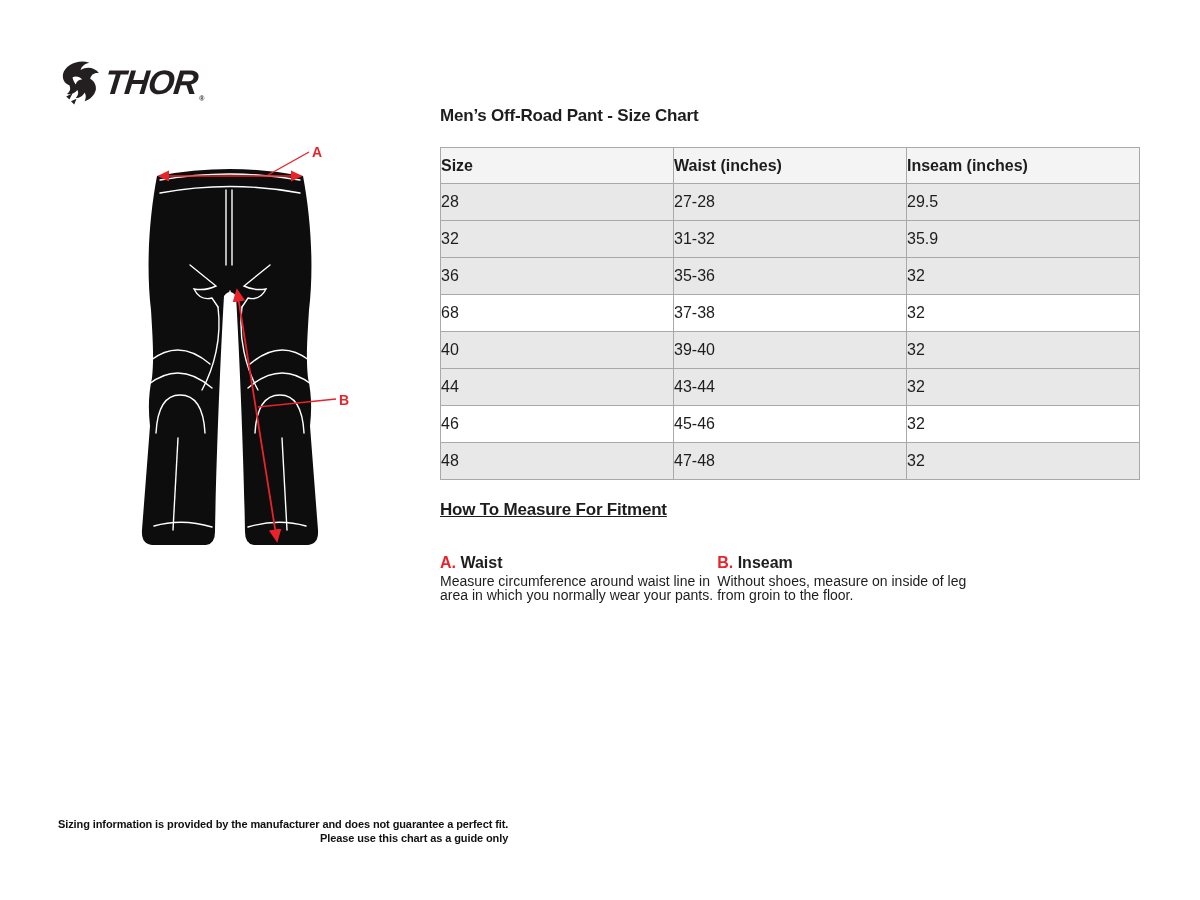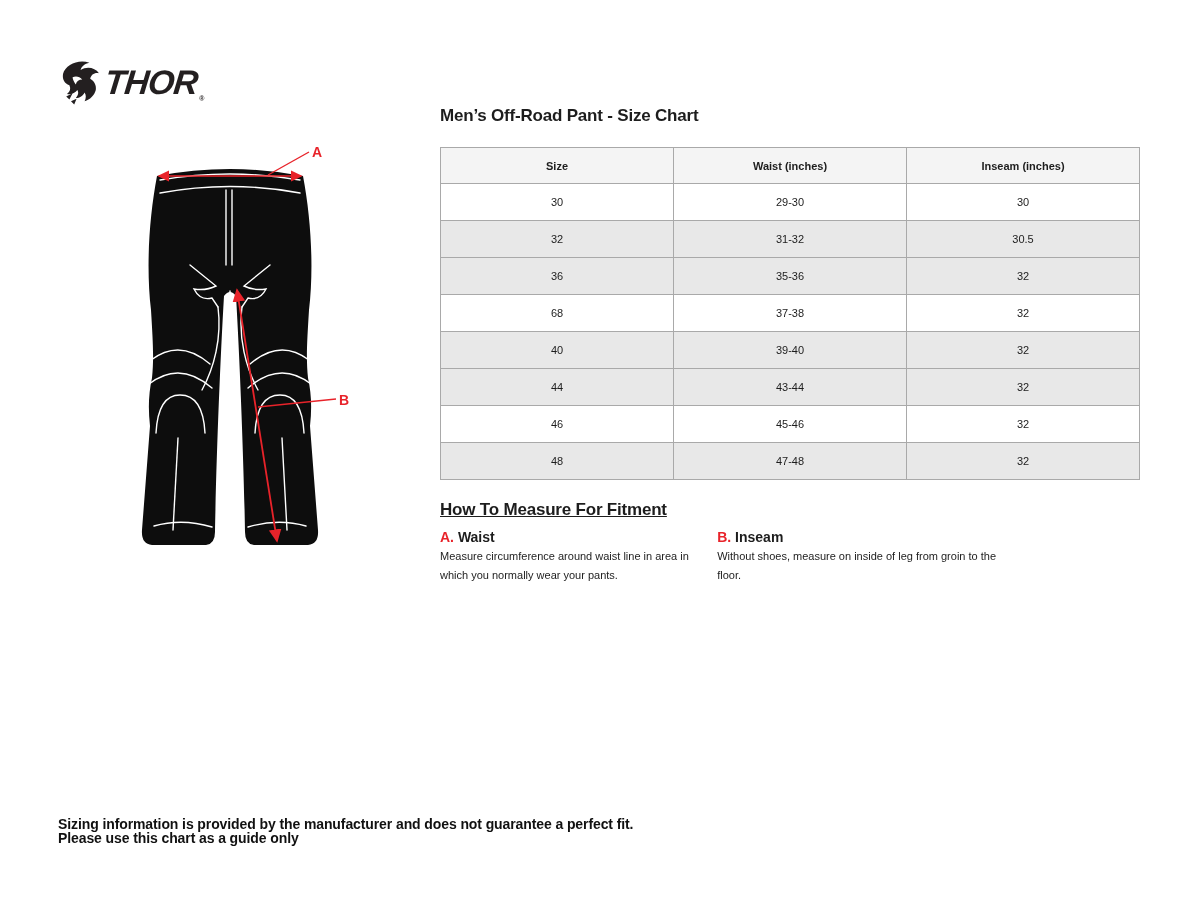--- a/index.html
+++ b/index.html
@@ -49,48 +49,48 @@
   }
 
   table.size-chart {
     margin-top: 21px;
     width: 700px;
     border-collapse: collapse;
     table-layout: fixed;
   }
   table.size-chart th, table.size-chart td {
     border: 1px solid #a9a9a9;
-    text-align: center; vertical-align: middle;
-    font-size: 11px; color: #1d1d1d;
+    text-align: left; vertical-align: middle;
+    font-size: 16px; color: #1d1d1d;
   }
   table.size-chart th {
     height: 36px; background: #f4f4f4; font-weight: 700;
   }
   table.size-chart td { height: 37px; background: #ffffff; font-weight: 400; }
   table.size-chart tr.shaded td { background: #e8e8e8; }
 
   .measure-heading { margin-top: 20px; text-decoration: underline; }
 
   .measure-cols { margin-top: 9px; display: flex; }
   .measure-item { width: 330px; }
   .measure-item + .measure-item { width: 370px; }
-  .measure-label { font-size: 14px; font-weight: 700; color: #1d1d1d; }
+  .measure-label { font-size: 16px; font-weight: 700; color: #1d1d1d; margin-top: 25px; }
   .measure-label .letter { color: #e8232a; }
   .measure-text {
     margin-top: 2px;
-    font-size: 11px; line-height: 19px; color: #1d1d1d;
+    font-size: 14px; line-height: 14px; color: #1d1d1d;
     max-width: 292px;
   }
   .measure-item + .measure-item .measure-text { max-width: 280px; }
 
   
   .disclaimer {
     position: absolute; left: 58px; top: 817px;
-    font-size: 14px; font-weight: 700; line-height: 14px;
-    color: #111111; letter-spacing: -0.1px;
+    font-size: 11px; font-weight: 700; line-height: 14px;
+    color: #111111; letter-spacing: -0.1px; text-align: right;
   }
 </style>
 </head>
 <body>
 
 <header class="logo">
   <span>
     <svg width="48" height="48" viewBox="0 0 60 60" aria-hidden="true">
       <path fill="#231f20" d="M10,20 C13,8 30,1 43,6 C37,7 33,11 32,15 C40,10 50,12 55,19 C49,18 45,21 44,26 C49,29 52,34 51,40 C49,47 44,52 37,54 C39,50 39,46 37,43 C35,47 31,50 26,50 C29,47 30,43 28,40 C25,44 20,46 15,45 C19,42 20,38 18,34 C12,32 9,27 10,20 Z"></path>
       <path fill="#ffffff" d="M22,24 C26,22 31,23 34,27 C30,27 27,29 26,33 C24,30 22,27 22,24 Z"></path>
@@ -178,29 +178,29 @@
 
   <table class="size-chart">
     <thead>
       <tr>
           <th>Size</th>
           <th>Waist (inches)</th>
           <th>Inseam (inches)</th>
         </tr>
     </thead>
     <tbody>
-        <tr>
-          <td>30</td>
-          <td>29-30</td>
-          <td>30</td>
+        <tr class="shaded">
+          <td>28</td>
+          <td>27-28</td>
+          <td>29.5</td>
         </tr>
         <tr class="shaded">
           <td>32</td>
           <td>31-32</td>
-          <td>30.5</td>
+          <td>35.9</td>
         </tr>
         <tr class="shaded">
           <td>36</td>
           <td>35-36</td>
           <td>32</td>
         </tr>
         <tr>
           <td>68</td>
           <td>37-38</td>
           <td>32</td>

